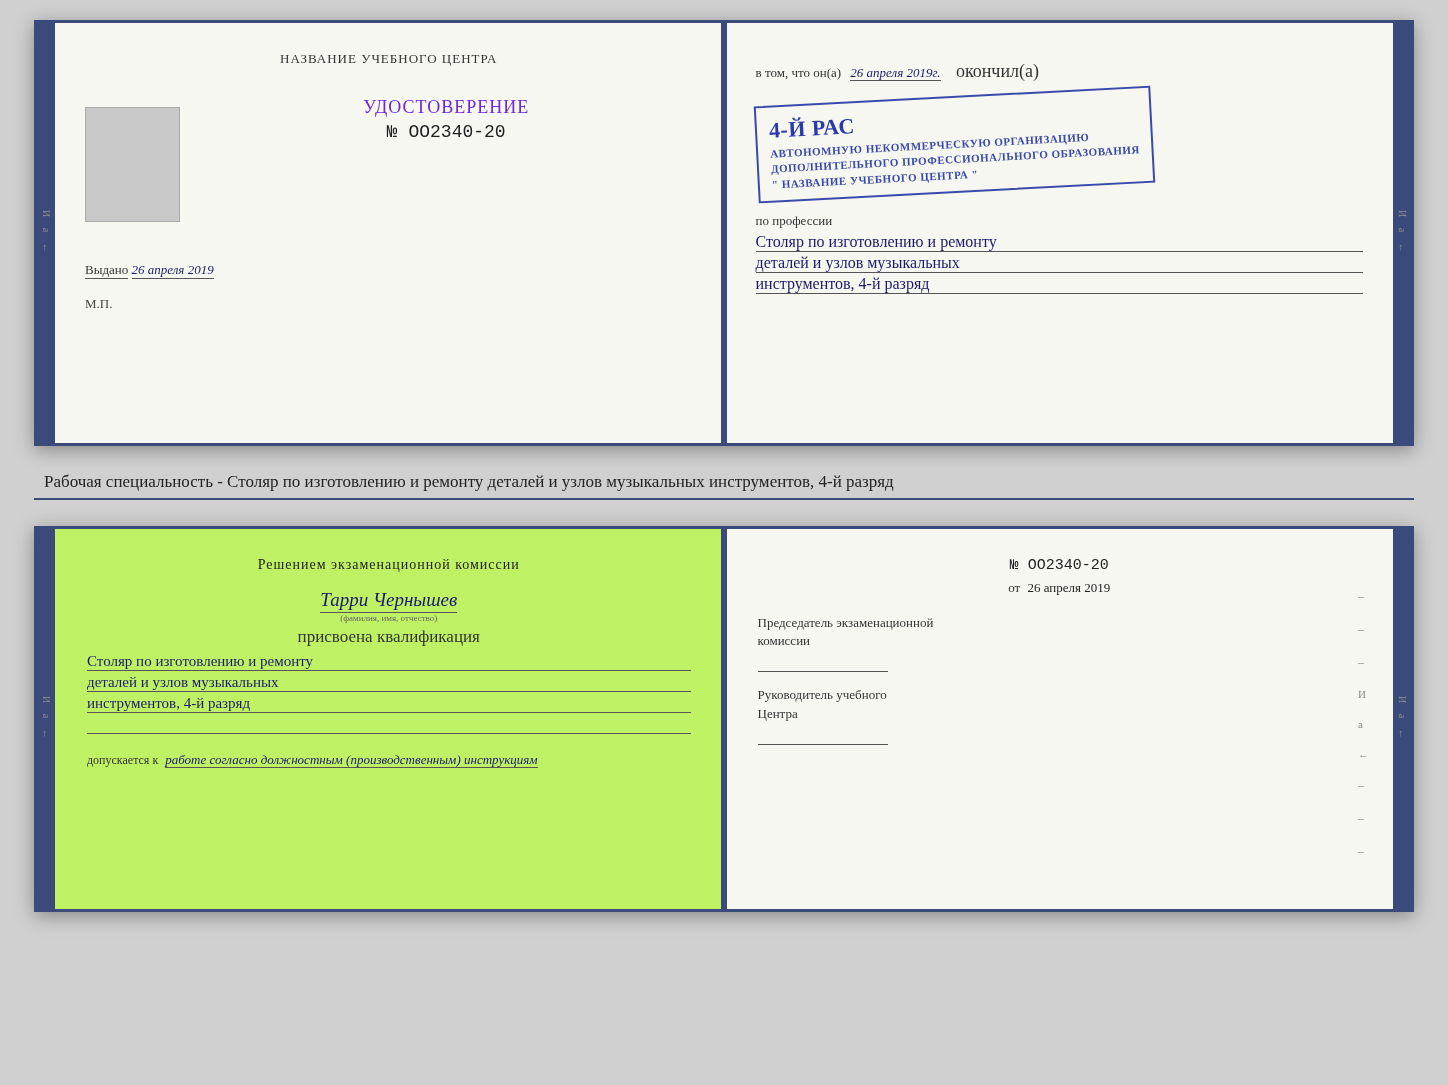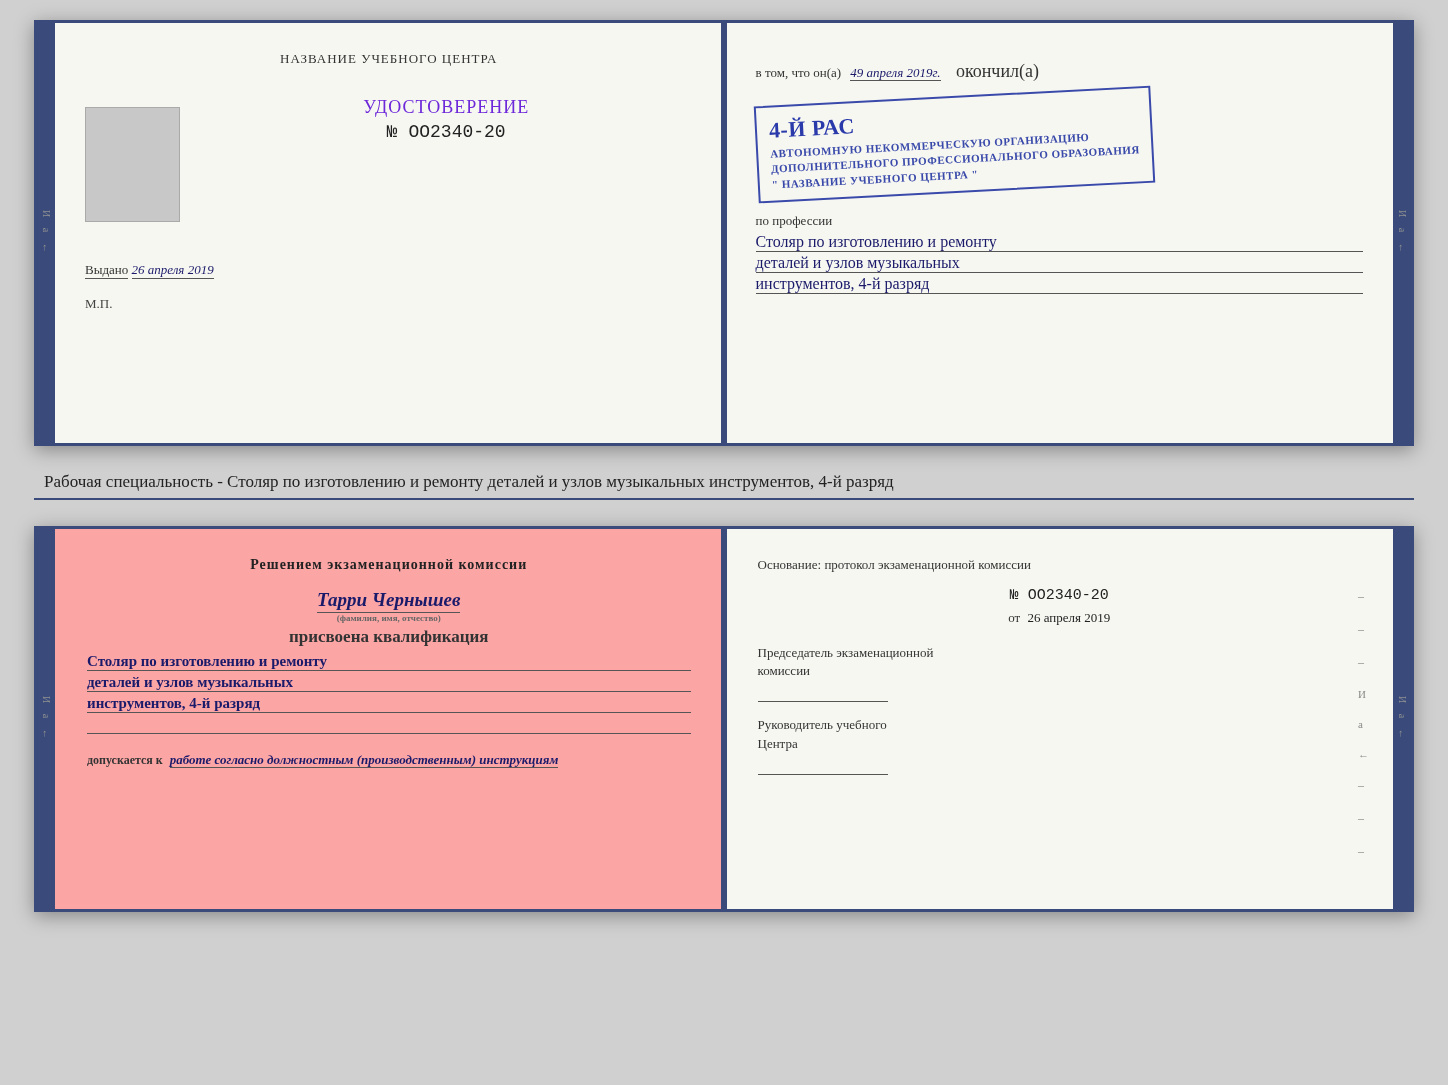--- a/index.html
+++ b/index.html
@@ -247,22 +247,21 @@
 
     .bottom-page {
       flex: 1;
       padding: 28px 32px;
       position: relative;
       min-height: 380px;
     }
 
     .bottom-page-left {
       border-right: 3px solid #3a4a7a;
-      background: #fca5a5;
-      font-weight: bold;
+      background: #bef264;
     }
 
     .bottom-page-right {
       background: #f7f7f2;
     }
 
     .decision-title {
       text-align: center;
       font-size: 14px;
       color: #222;
@@ -374,21 +373,21 @@
 
     <div class="mp-line">
       <span>М.П.</span>
     </div>
   </div>
 
   <div class="page page-right">
 
     <div class="tom-line" style="margin-top:10px;">
       <span>в том, что он(а)</span>
-      <span class="date-text" style="margin-left:6px; border-bottom:1px solid #555;">49 апреля 2019г.</span>
+      <span class="date-text" style="margin-left:6px; border-bottom:1px solid #555;">26 апреля 2019г.</span>
       <span style="margin-left:12px; font-size:18px;">окончил(а)</span>
     </div>
 
     <div style="margin-top: 8px;">
       <div class="stamp-box">
         <div class="stamp-inner" style="font-size:22px; font-weight:bold; color:#2a3aaa;">4-й рас</div>
         <div style="font-size:11px;">АВТОНОМНУЮ НЕКОММЕРЧЕСКУЮ ОРГАНИЗАЦИЮ</div>
         <div style="font-size:11px;">ДОПОЛНИТЕЛЬНОГО ПРОФЕССИОНАЛЬНОГО ОБРАЗОВАНИЯ</div>
         <div style="font-size:11px;">" НАЗВАНИЕ УЧЕБНОГО ЦЕНТРА "</div>
       </div>
@@ -432,21 +431,20 @@
       <div style="border-bottom:1px solid #555; height:18px;"></div>
     </div>
 
     <div class="допуск-line">
       <span>допускается к</span>
       <span class="допуск-handwrite" style="margin-left:4px;">работе согласно должностным (производственным) инструкциям</span>
     </div>
   </div>
 
   <div class="bottom-page bottom-page-right">
-    <div class="basis-title">Основание: протокол экзаменационной комиссии</div>
 
     <div class="protocol-number">№  OO2340-20</div>
 
     <div class="protocol-date">
       <span>от</span>
       <span style="margin-left:4px; font-family:'Comic Sans MS',cursive; color:#222;">26 апреля 2019</span>
     </div>
 
     <div class="sign-block">
       <div class="sign-label">

